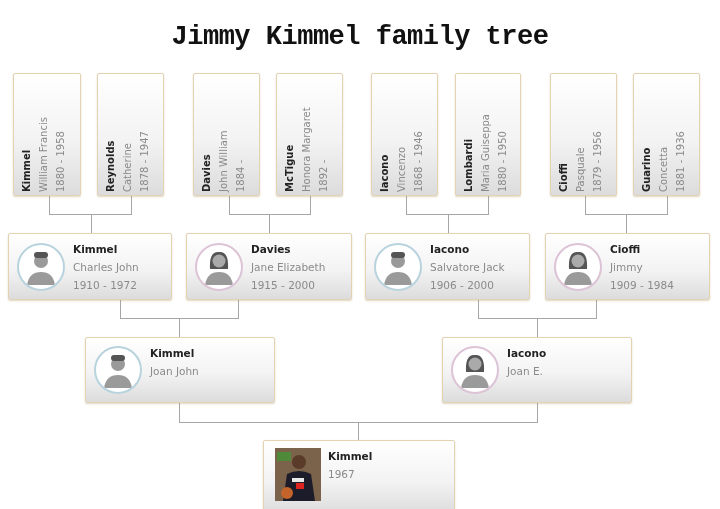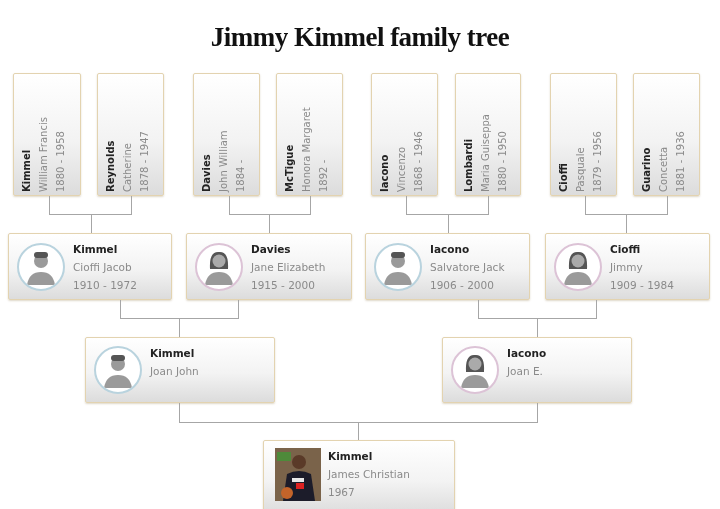--- a/index.html
+++ b/index.html
@@ -2,21 +2,21 @@
 <html><head>
 <meta charset="utf-8">
 <style>
   html, body { margin: 0; padding: 0; }
   body {
     width: 720px; height: 509px; overflow: hidden; background: #ffffff;
     position: relative; font-family: "DejaVu Sans", sans-serif;
   }
   .title {
     position: absolute; left: 0; top: 22px; width: 720px; text-align: center;
-    font-family: Liberation Serif, serif; font-weight: bold; font-size: 27px;
+    font-family: Liberation Mono, monospace; font-weight: bold; font-size: 27px;
     color: #111; letter-spacing: -0.5px;
   }
   .card {
     position: absolute; box-sizing: border-box;
     border: 1px solid #e3d3b0;
     background: linear-gradient(to bottom, #ffffff 0%, #f3f3f3 55%, #dcdcdc 100%);
     box-shadow: 0 1px 2px rgba(160,140,100,0.35);
     border-radius: 2px;
   }
   .rot {
@@ -125,21 +125,21 @@
 <div class="card hcard" style="left:8px;top:233px;width:164px;height:67px;">
   <div class="avatar male" style="left:8px;top:9px;">
     <svg width="44" height="44" viewBox="0 0 44 44">
         <circle cx="22" cy="16" r="7" fill="#9a9a9a"></circle>
         <rect x="15" y="7" width="14" height="6" rx="3" fill="#555"></rect>
         <path d="M8 40 Q10 27 22 27 Q34 27 36 40 Z" fill="#9a9a9a"></path>
       </svg>
   </div>
   <div class="txt" style="left:64px;top:6px;">
     <div class="surname">Kimmel</div>
-    <div>Cioffi Jacob</div>
+    <div>Charles John</div>
     <div>1910 - 1972</div>
   </div>
 </div>
 <div class="card hcard" style="left:186px;top:233px;width:166px;height:67px;">
   <div class="avatar female" style="left:8px;top:9px;">
     <svg width="44" height="44" viewBox="0 0 44 44">
         <path d="M13 24 Q12 6 22 7 Q32 6 31 24 Z" fill="#555"></path>
         <circle cx="22" cy="16" r="6.5" fill="#aaa"></circle>
         <path d="M8 40 Q10 27 22 27 Q34 27 36 40 Z" fill="#9a9a9a"></path>
       </svg>
@@ -228,16 +228,15 @@
       <rect x="2" y="4" width="14" height="9" fill="#4e8a3a"></rect>
       <circle cx="24" cy="14" r="7" fill="#5a3a28"></circle>
       <path d="M8 53 L12 26 Q24 20 36 26 L40 53 Z" fill="#1c1c2a"></path>
       <rect x="17" y="30" width="12" height="4" fill="#e8e8e8"></rect>
       <rect x="21" y="35" width="8" height="6" fill="#d22"></rect>
       <circle cx="12" cy="45" r="6" fill="#c4642a"></circle>
     </svg>
   </div>
   <div class="txt" style="left:64px;top:6px;">
     <div class="surname">Kimmel</div>
-    <div>James Christian</div>
     <div>1967</div>
   </div>
 </div>
 
 </body></html>

